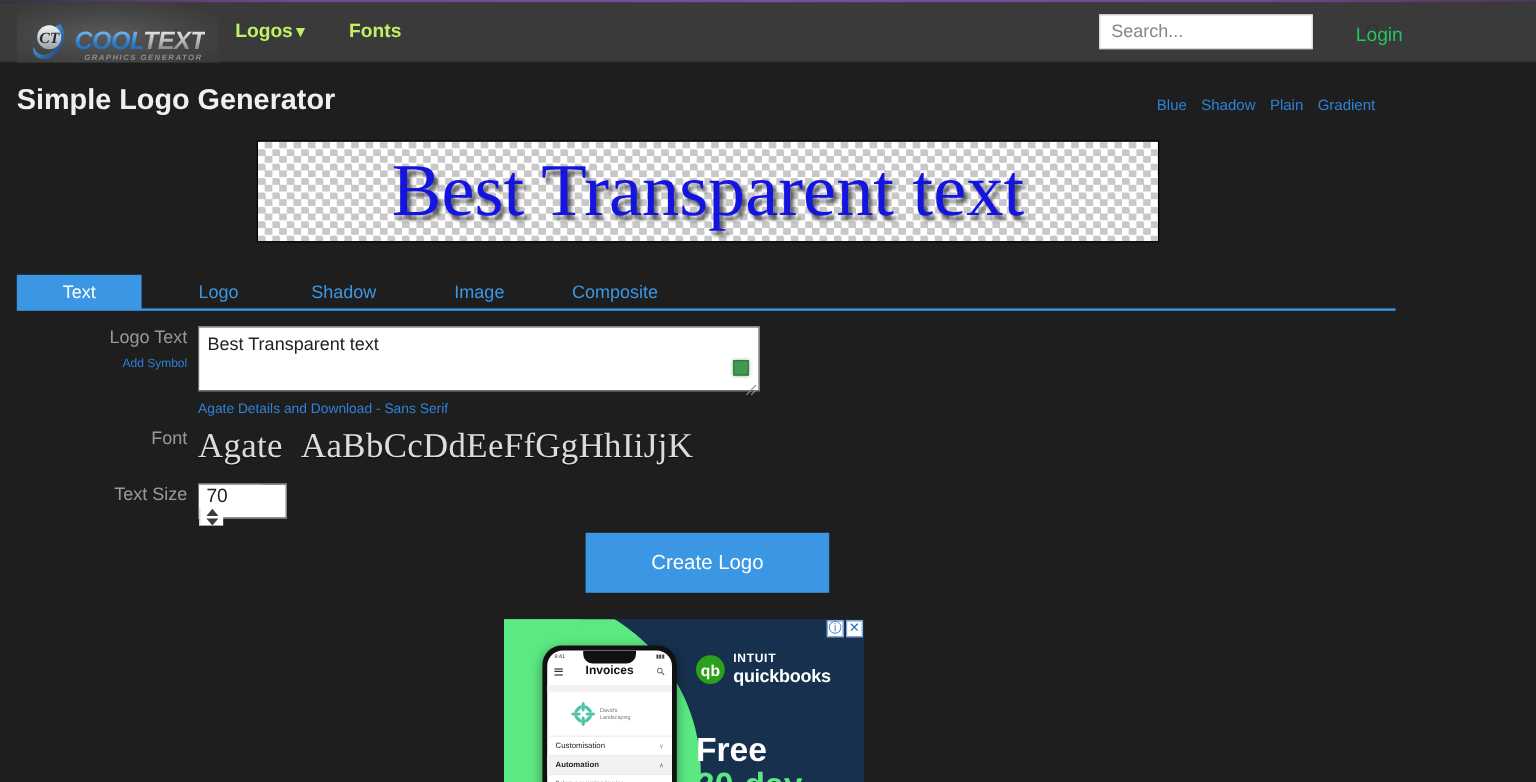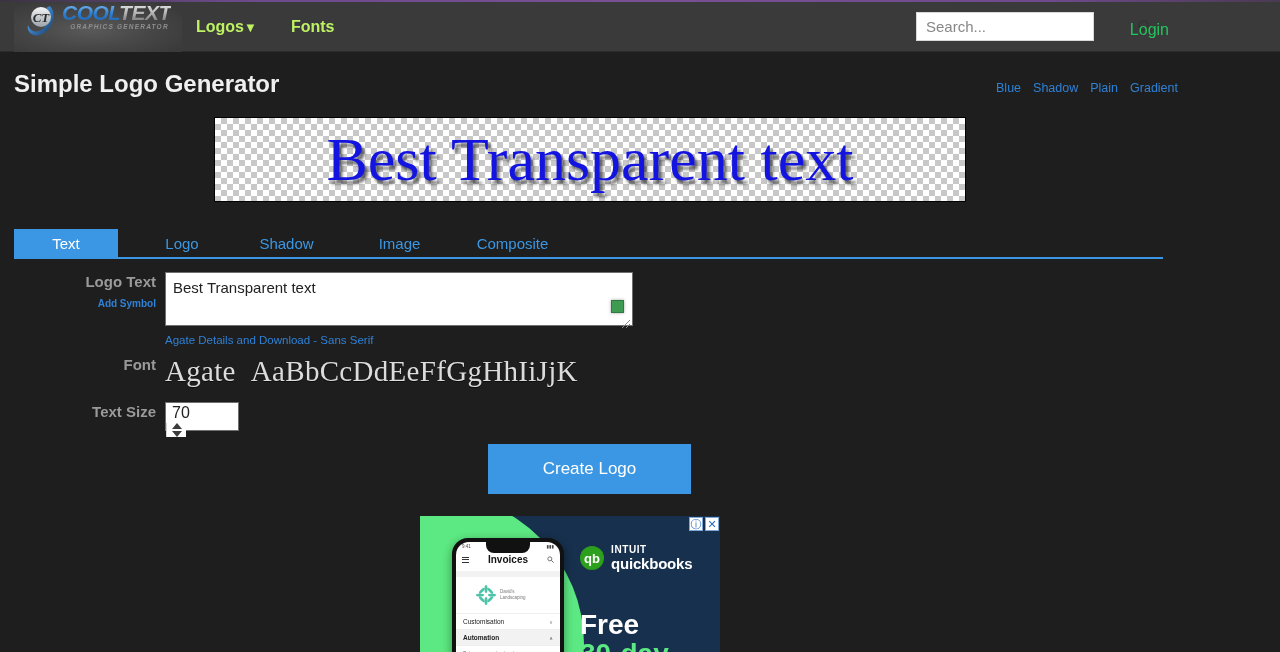--- a/index.html
+++ b/index.html
@@ -25,21 +25,21 @@
     position: absolute; top: 2px; left: 0;
     width: 1280px; height: 50px;
     background: #3a3a3a;
     border-bottom: 1px solid #2b2b2b;
     z-index: 20;
   }
   .logo-block {
     position: absolute; left: 14px; top: 0;
     width: 168px; height: 50px;
     background: radial-gradient(ellipse at 45% 55%, #5a5a5a 0%, #474747 45%, #3a3a3a 85%);
-    display: flex; align-items: flex-start;
+    display: flex; align-items: flex-end;
     overflow: hidden;
   }
   .logo-mark {
     position: relative;
     width: 36px; height: 36px;
     margin-left: 10px;
     flex: 0 0 auto;
   }
   .logo-swoosh {
     position: absolute; left: 2px; top: 1px;
@@ -131,21 +131,21 @@
   
   .page-title {
     position: absolute;
     left: 14px; top: 70px;
     font-size: 24px;
     font-weight: bold;
     color: #f0f0f0;
   }
   .style-links {
     position: absolute;
-    right: 102px; top: 81px;
+    right: 134px; top: 81px;
     display: flex; gap: 12px; align-items: center;
   }
   .style-links a {
     color: #2f81d6;
     font-size: 12.5px;
     text-decoration: none;
   }
 
   
   .preview-outer {
@@ -206,21 +206,20 @@
     margin-bottom: 4px;
   }
   .row-label {
     width: 165px;
     flex: 0 0 165px;
     text-align: right;
     padding-right: 9px;
     color: #9a9a9a;
     font-size: 15px;
     line-height: 19px;
-    font-weight: bold;
   }
   .sublink {
     display: block;
     color: #2f81d6;
     font-size: 10px;
     text-decoration: none;
     margin-top: 3px;
   }
   .logo-textarea {
     width: 468px; height: 54px;

